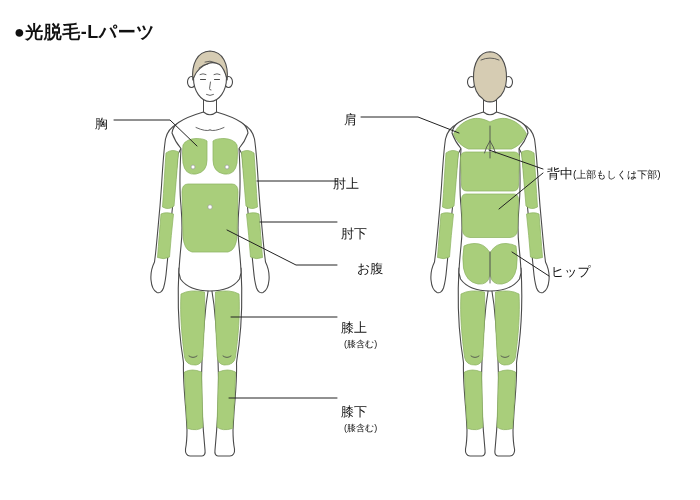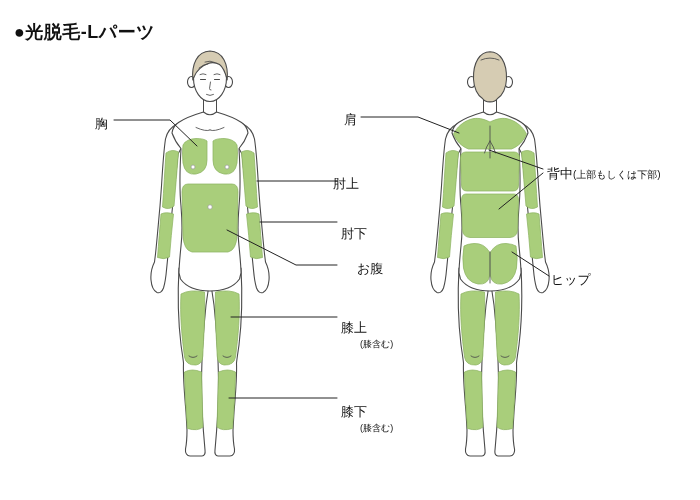--- a/index.html
+++ b/index.html
@@ -6,21 +6,21 @@
     --highlight:#a9ce7b; --highlight-edge:#8db463; --outline:#4a4a4a;
     --hair:#d6ccb3; --connector:#222222; --text:#111111; --background:#ffffff;
   }
   html,body{margin:0;padding:0;}
   body{background:#e8e8e8;font-family:"Liberation Sans","DejaVu Sans",sans-serif;}
   .screen{position:relative;width:700px;height:500px;background:var(--background);overflow:hidden;}
   .title{position:absolute;left:14px;top:20px;font-size:18px;font-weight:bold;color:var(--text);letter-spacing:.5px;}
   .label{position:absolute;color:var(--text);white-space:nowrap;line-height:1.35;}
   .label .lbl{font-size:13px;}
   .label .note-inline{font-size:10px;}
-  .label .note{font-size:9px;margin-top:0;margin-left:19px;}
+  .label .note{font-size:9px;margin-top:0;margin-left:3px;}
   svg{position:absolute;left:0;top:0;}
   .skin{fill:#ffffff;stroke:var(--outline);stroke-width:1.1;stroke-linejoin:round;stroke-linecap:round;}
   .hairshape{fill:var(--hair);stroke:var(--outline);stroke-width:1.05;stroke-linejoin:round;}
   .hl{fill:var(--highlight);stroke:var(--highlight-edge);stroke-width:.75;stroke-linejoin:round;}
   .detail{fill:none;stroke:var(--outline);stroke-width:1;stroke-linecap:round;}
   .detail-thin{fill:none;stroke:var(--outline);stroke-width:.85;stroke-linecap:round;}
   .dot{fill:#ffffff;stroke:#9a9a9a;stroke-width:.7;}
   .conn{fill:none;stroke:var(--connector);stroke-width:1;stroke-linecap:round;stroke-linejoin:round;}
 </style>
 </head>
@@ -143,21 +143,21 @@
   </div>
 
   <div class="label" style="left:341px;top:222px">
     <span class="lbl">肘下</span>
   </div>
 
   <div class="label" style="left:357px;top:257px">
     <span class="lbl">お腹</span>
   </div>
 
-  <div class="label" style="left:551px;top:268px">
+  <div class="label" style="left:551px;top:260px">
     <span class="lbl">ヒップ</span>
   </div>
 
   <div class="label" style="left:341px;top:316px">
     <span class="lbl">膝上</span>
     <div class="note">(膝含む)</div>
   </div>
 
   <div class="label" style="left:341px;top:400px">
     <span class="lbl">膝下</span>

